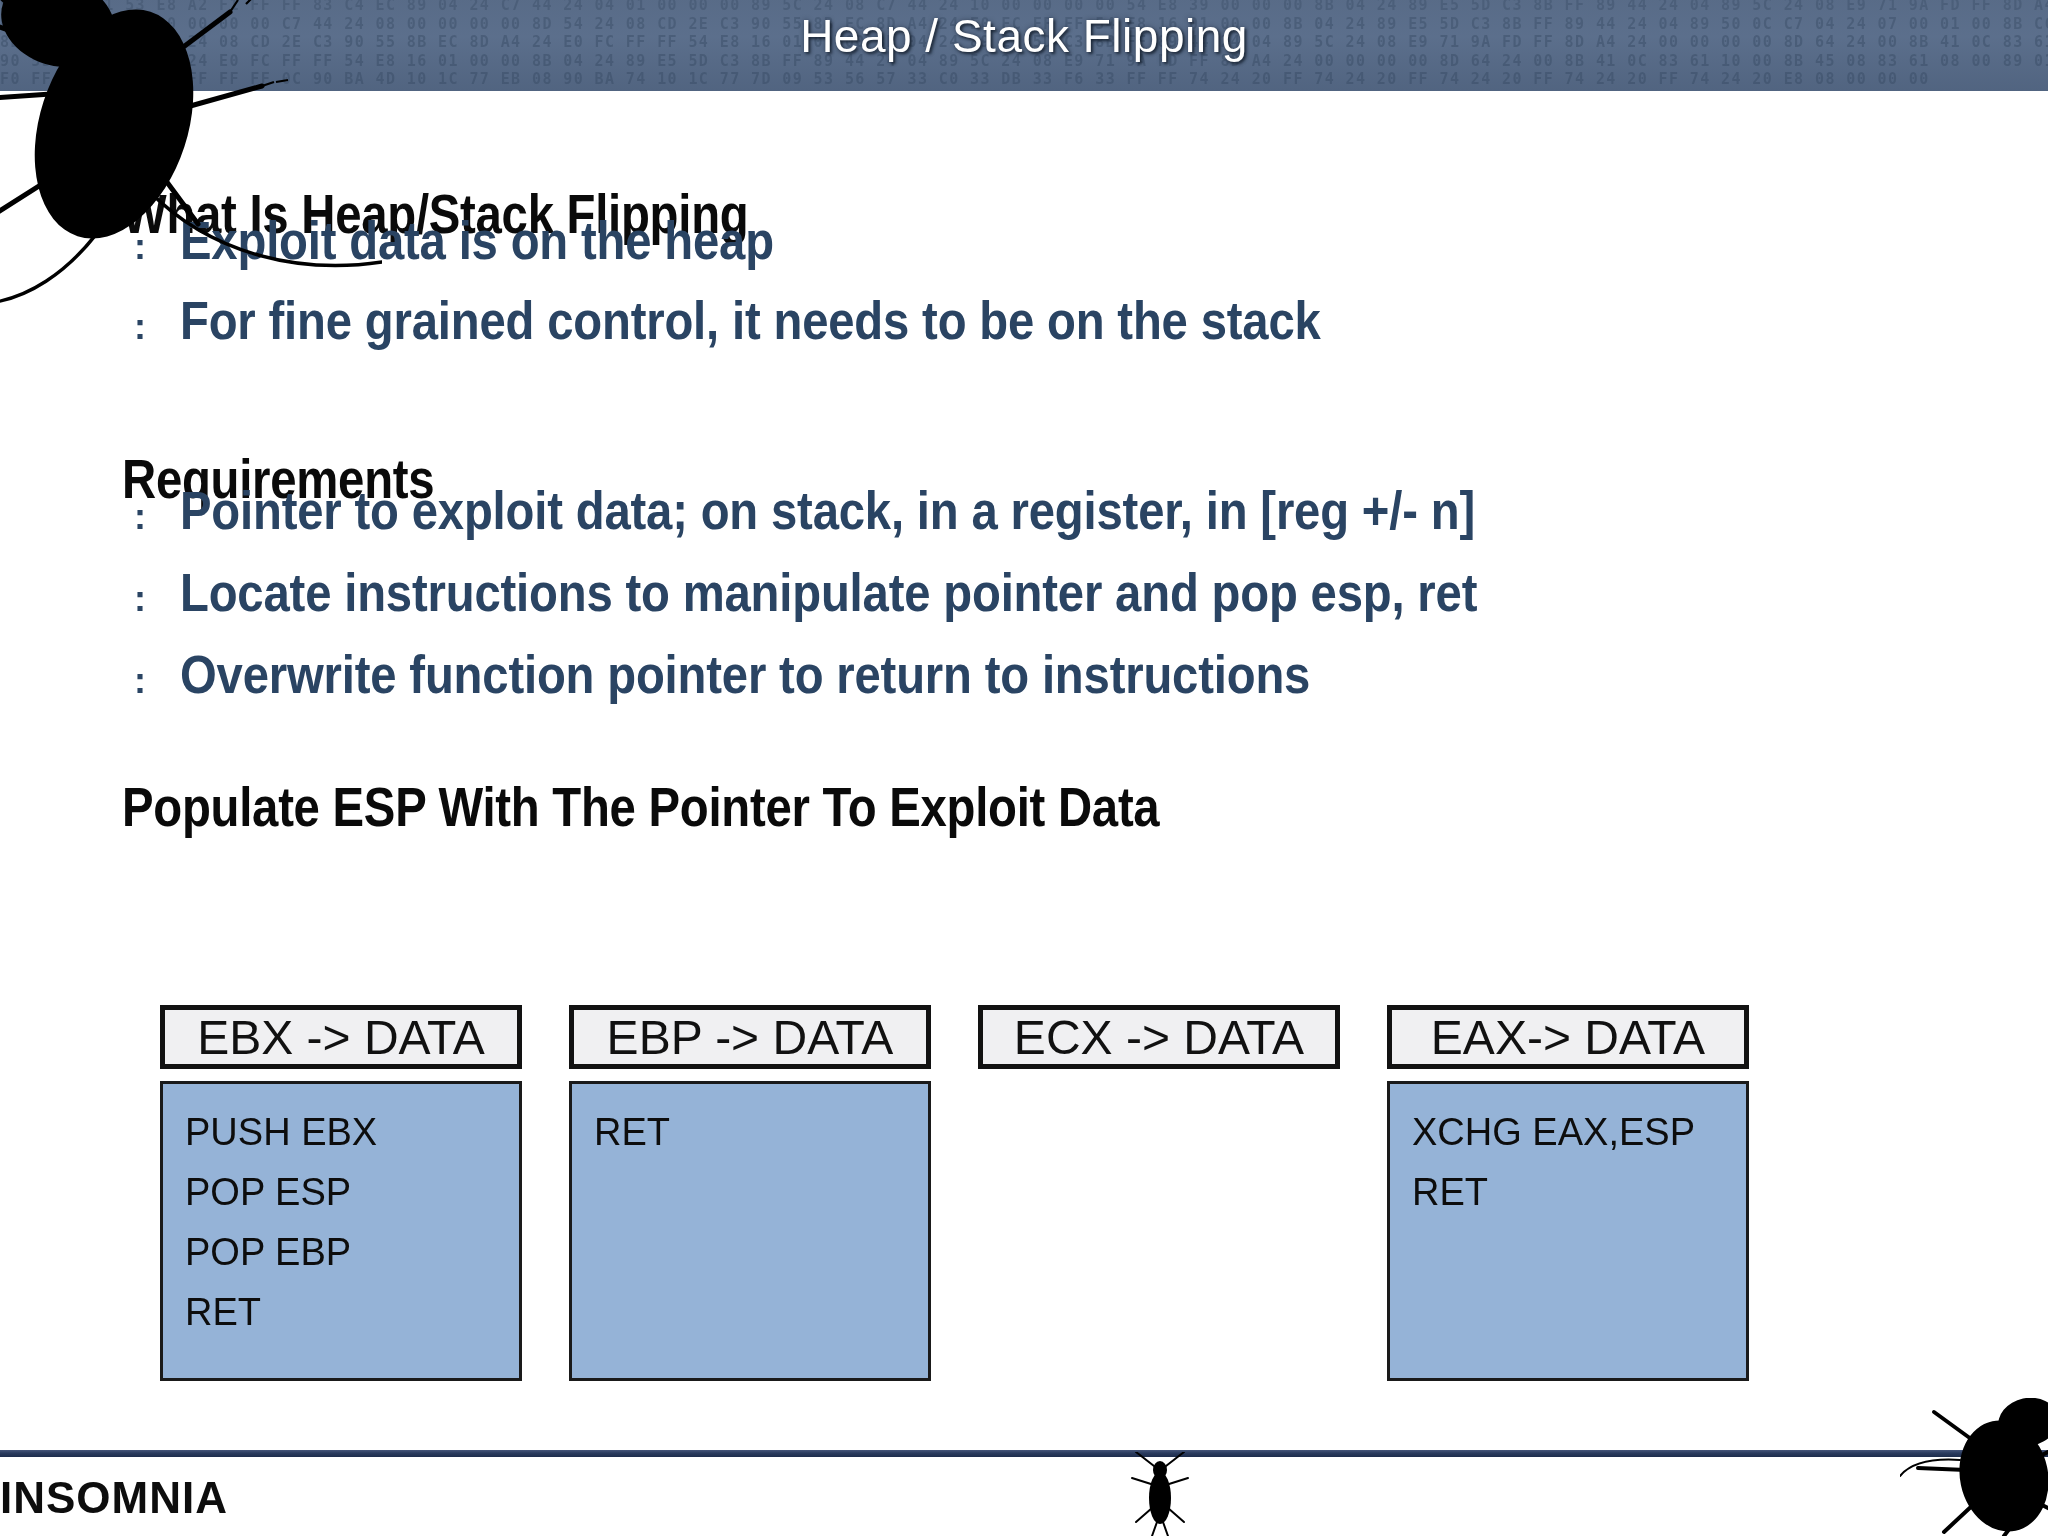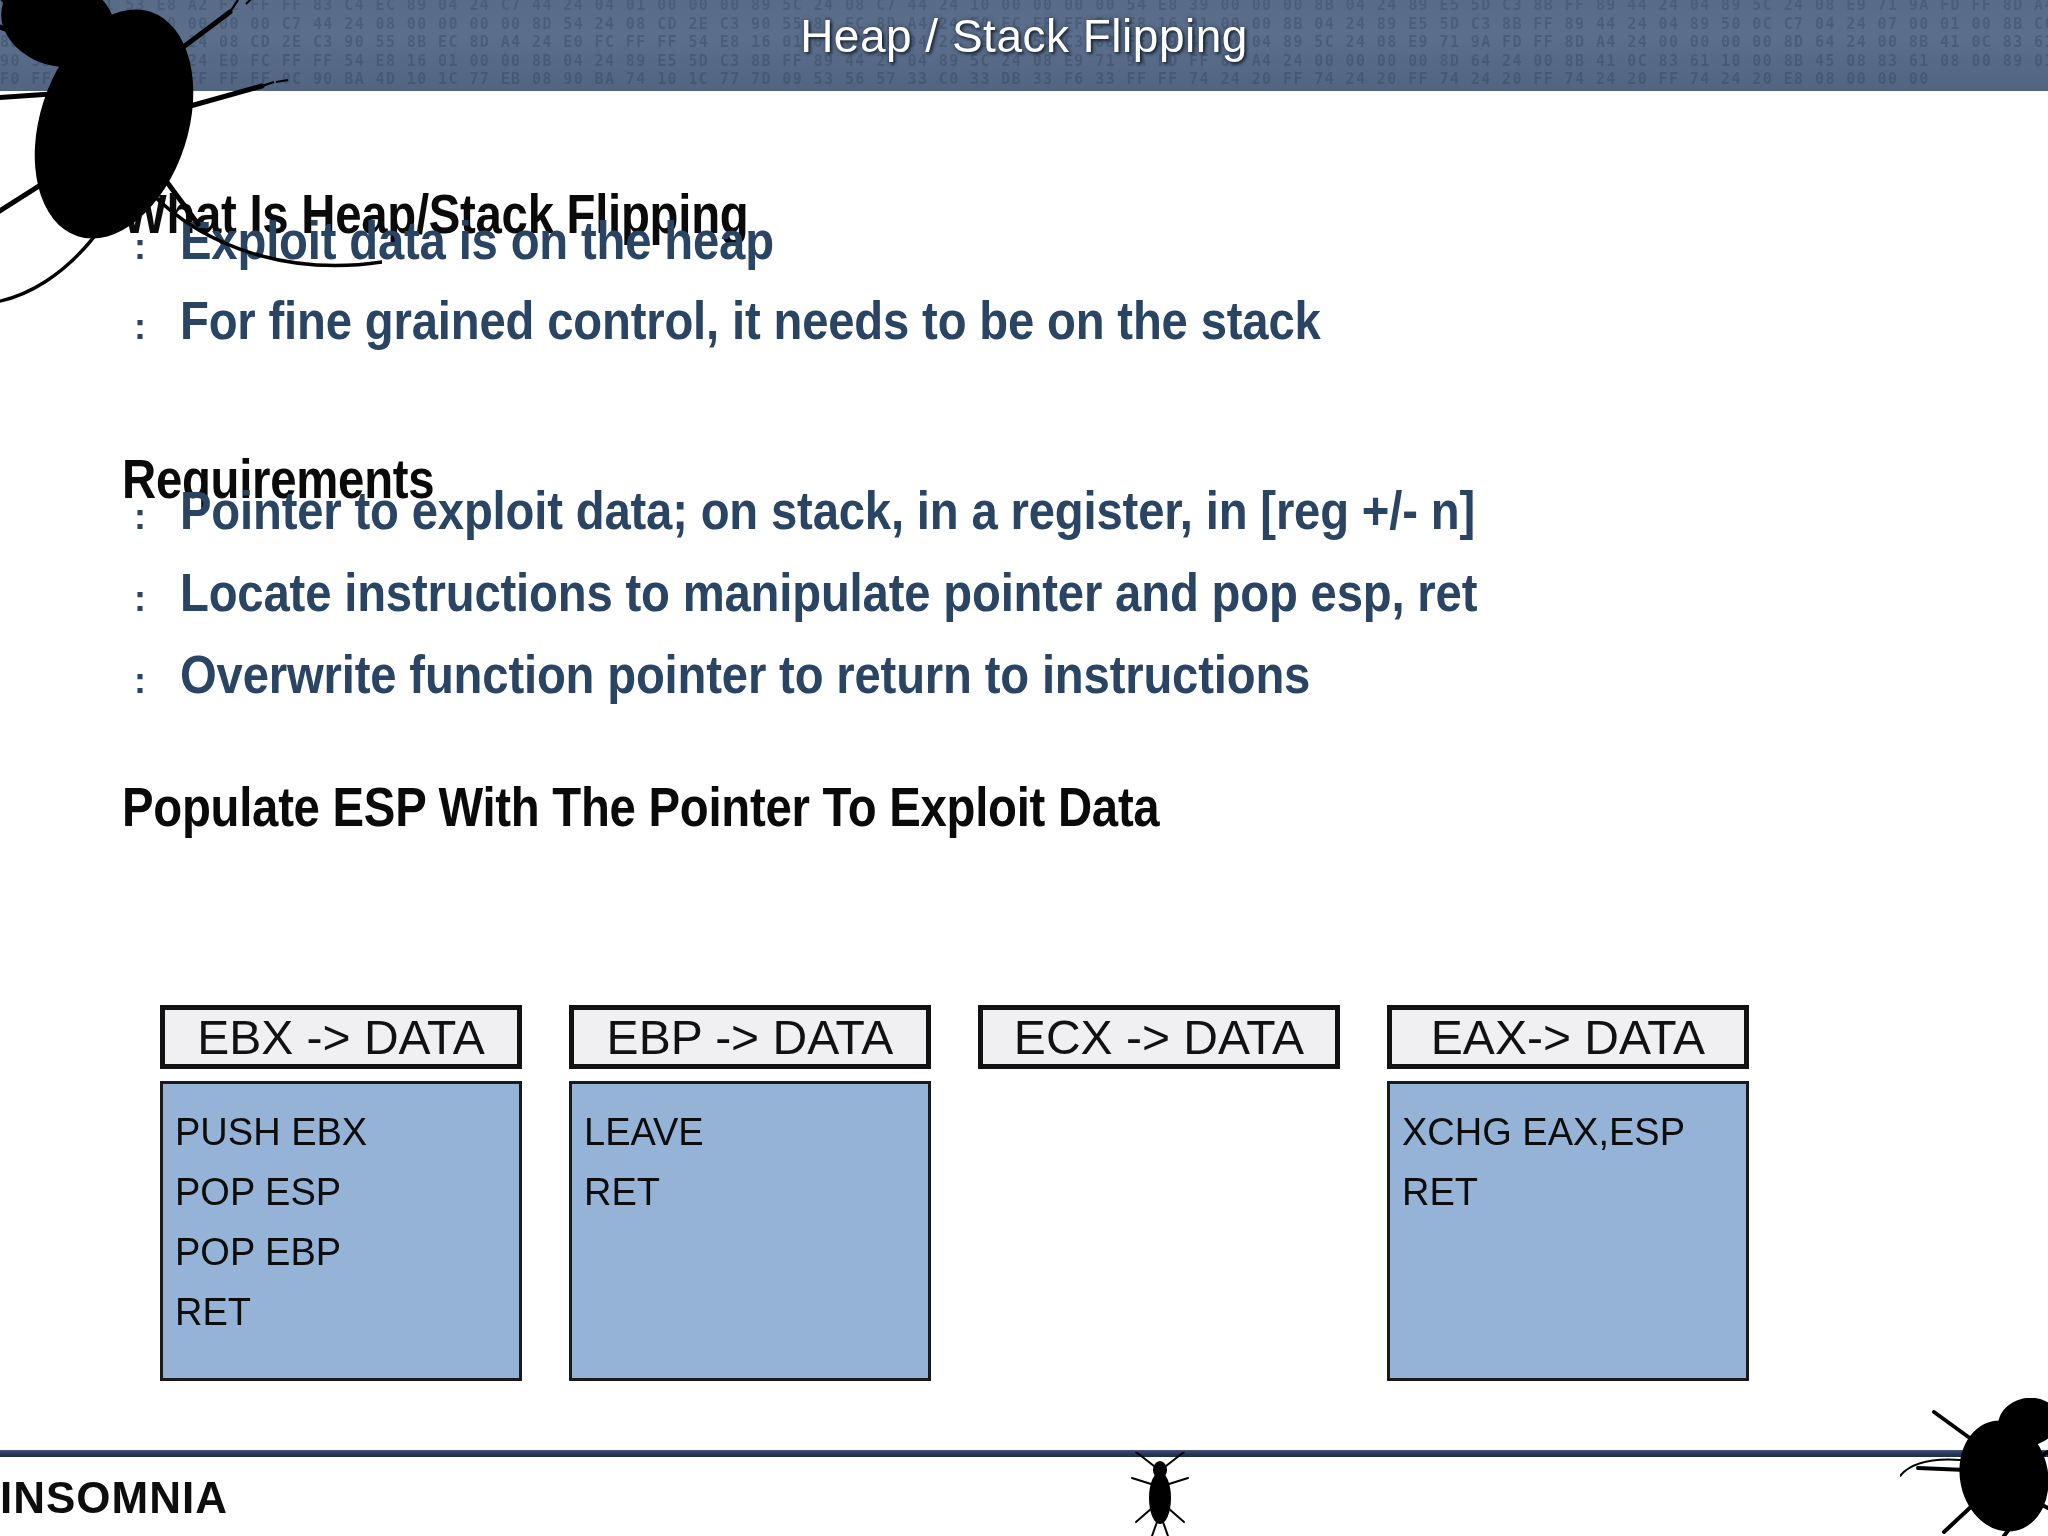--- a/index.html
+++ b/index.html
@@ -130,21 +130,21 @@
     color: #111;
     font-family: "Liberation Sans", sans-serif;
     box-sizing: border-box;
   }
   .box-body {
     margin-top: 12px;
     height: 300px;
     border: 3px solid #1a1a1a;
     background: #95b3d7;
     box-sizing: border-box;
-    padding: 18px 0 0 12px;
+    padding: 18px 0 0 22px;
   }
   .box-line {
     font-size: 38px;
     color: #0d0d0d;
     line-height: 60px;
     font-family: "Liberation Sans", sans-serif;
     white-space: nowrap;
   }
 
   
@@ -226,21 +226,20 @@
       <div class="box-line">PUSH EBX</div>
       <div class="box-line">POP ESP</div>
       <div class="box-line">POP EBP</div>
       <div class="box-line">RET</div>
     </div>
   </div>
 
   <div class="box-col">
     <div class="box-head">EBP -&gt; DATA</div>
     <div class="box-body">
-      <div class="box-line">LEAVE</div>
       <div class="box-line">RET</div>
     </div>
   </div>
 
   <div class="box-col">
     <div class="box-head">ECX -&gt; DATA</div>
   </div>
 
   <div class="box-col">
     <div class="box-head">EAX-&gt; DATA</div>

